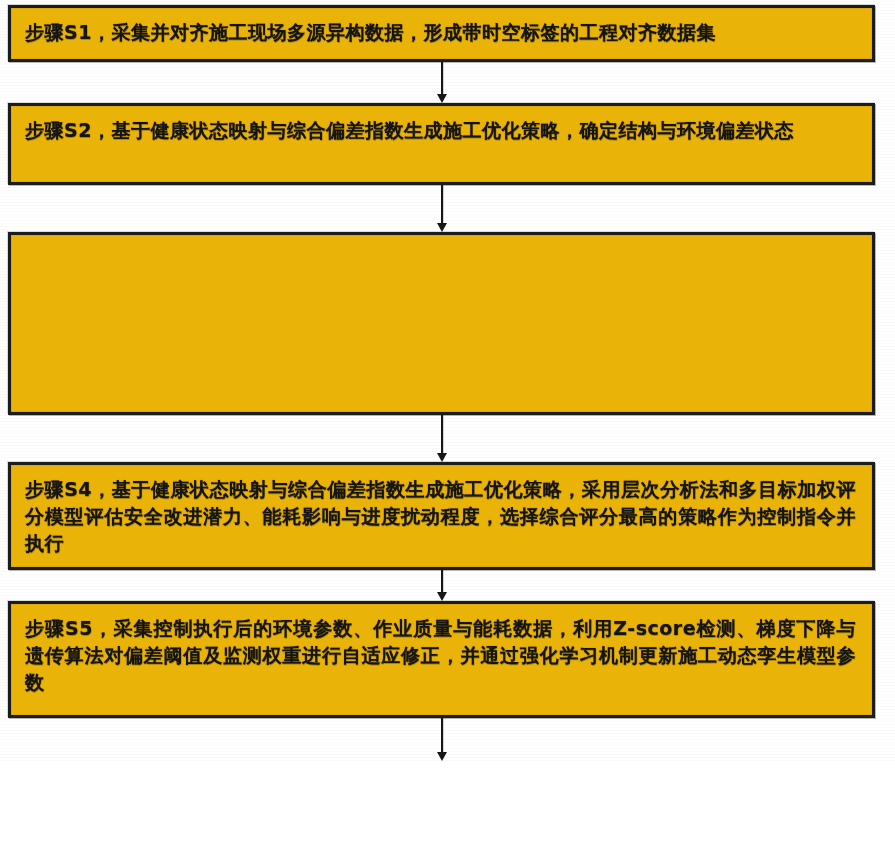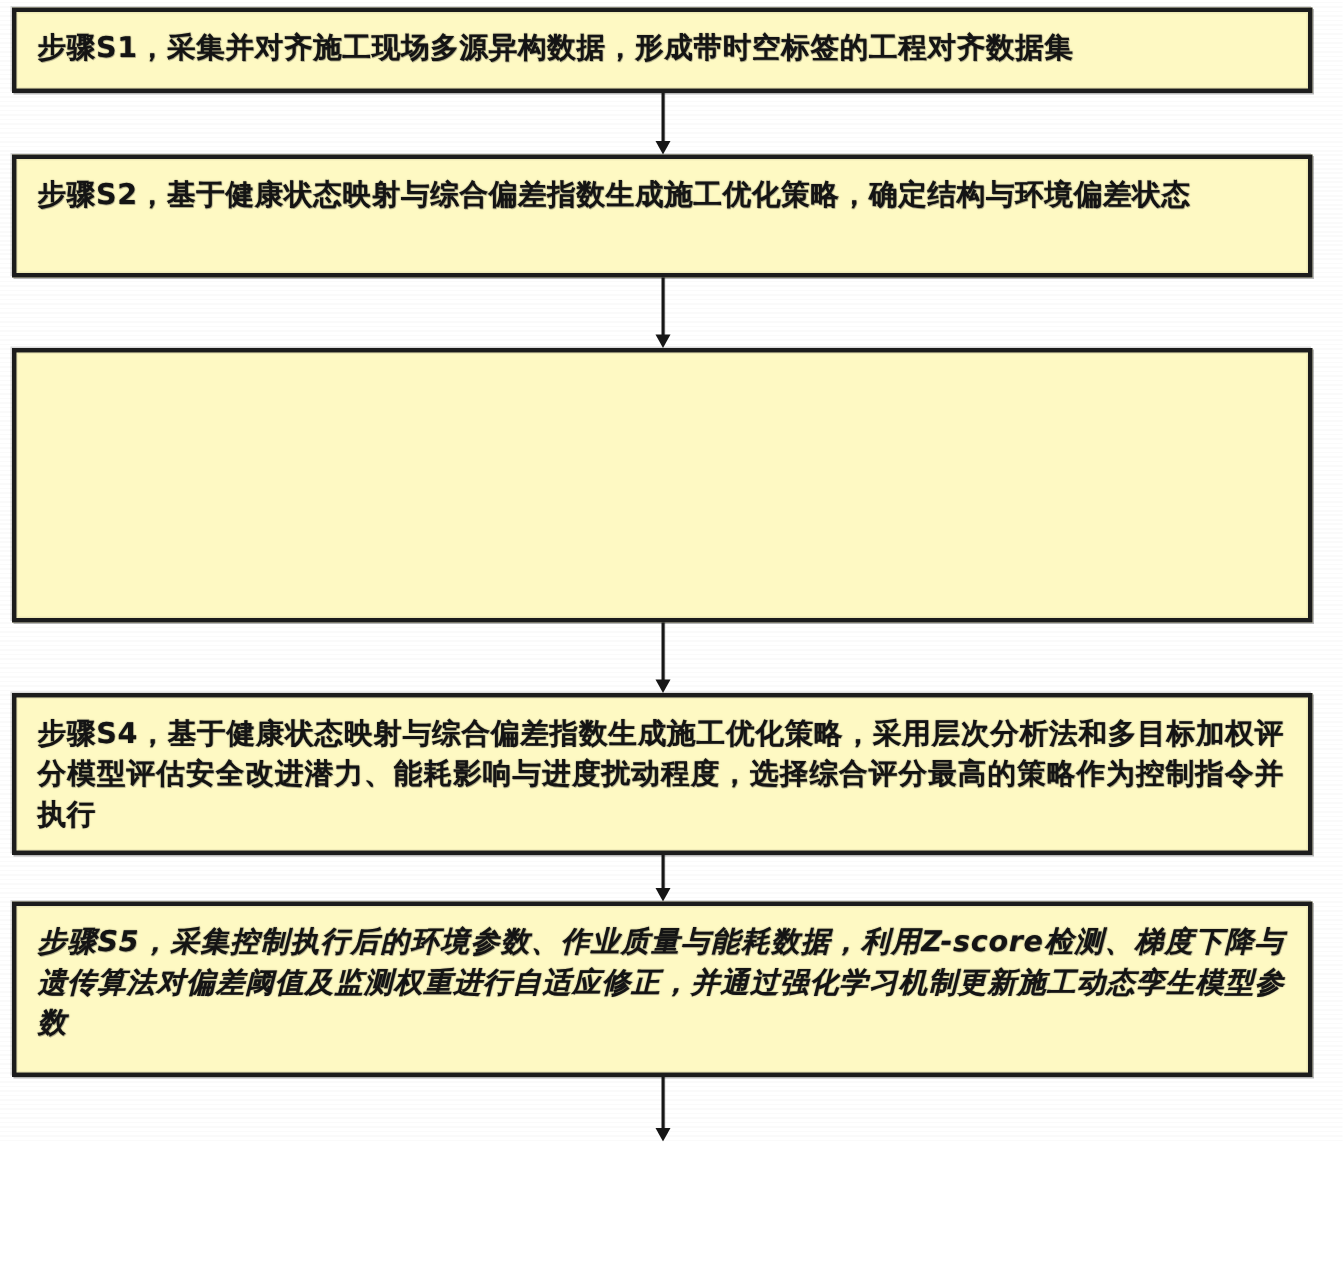--- a/index.html
+++ b/index.html
@@ -19,42 +19,42 @@
   }
   .page {
     width: 867px;
     margin-left: 8px;
     padding-top: 5px;
   }
   .step-box {
     box-sizing: border-box;
     width: 867px;
     border: 3px solid #1c1c1c;
-    background: #fef9c3;
+    background: #eab308;
     padding: 11px 16px 10px 14px;
     box-shadow: 1px 1px 0 rgba(0,0,0,0.28), -1px -1px 0 rgba(0,0,0,0.14),
                 inset 0 0 0 1px rgba(0,0,0,0.06);
   }
   .step-box .para {
     margin: 0;
     color: #141414;
     font-size: 19px;
     line-height: 27px;
     font-weight: bold;
     letter-spacing: 0.5px;
     text-shadow: 0 0 1px rgba(20,20,20,0.55), 0.5px 0.5px 0 rgba(20,20,20,0.25);
     word-break: break-all;
     text-align: justify;
   }
   .step-box .para:empty { display: none; }
   .s1 { min-height: 57px; }
   .s2 { min-height: 82px; }
   .s3 { min-height: 183px; }
   .s4 { min-height: 105px; }
-  .s5 { min-height: 117px; font-style: italic; }
+  .s5 { min-height: 117px; }
   .s6 { min-height: 87px; }
 
   .connector {
     width: 867px;
     display: flex;
     flex-direction: column;
     align-items: center;
     justify-content: flex-start;
   }
   .c1 { height: 41px; }

